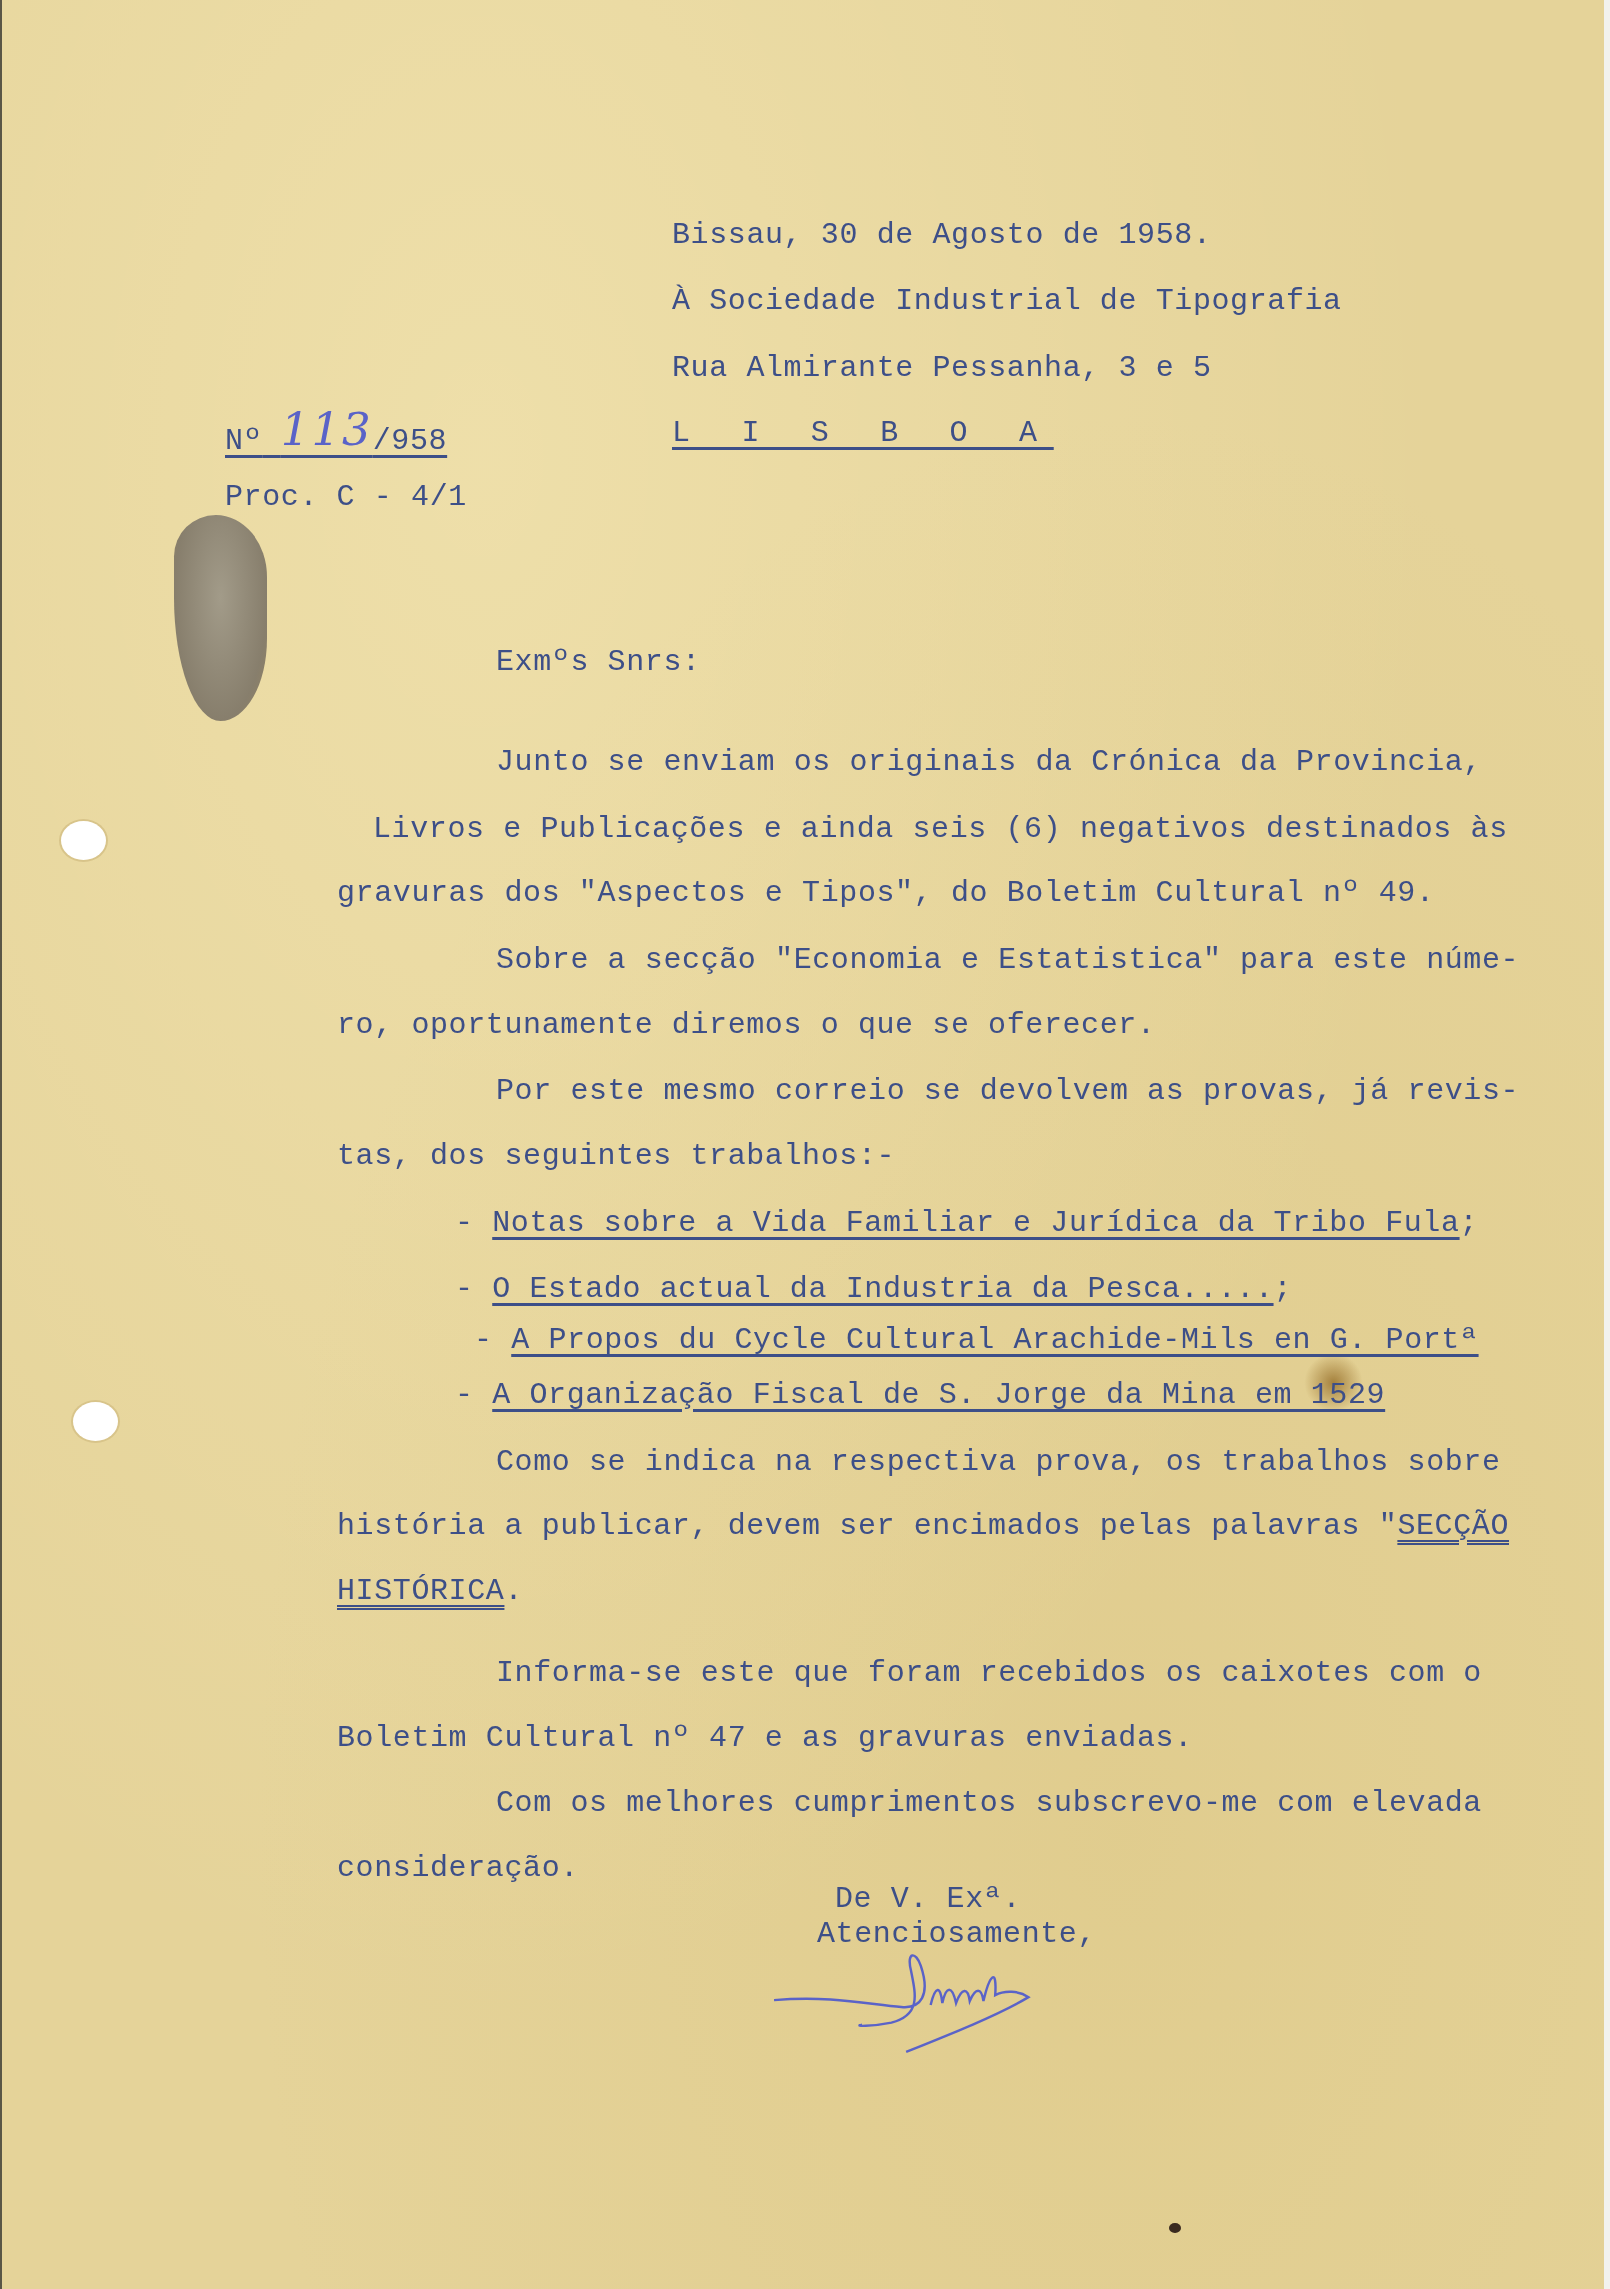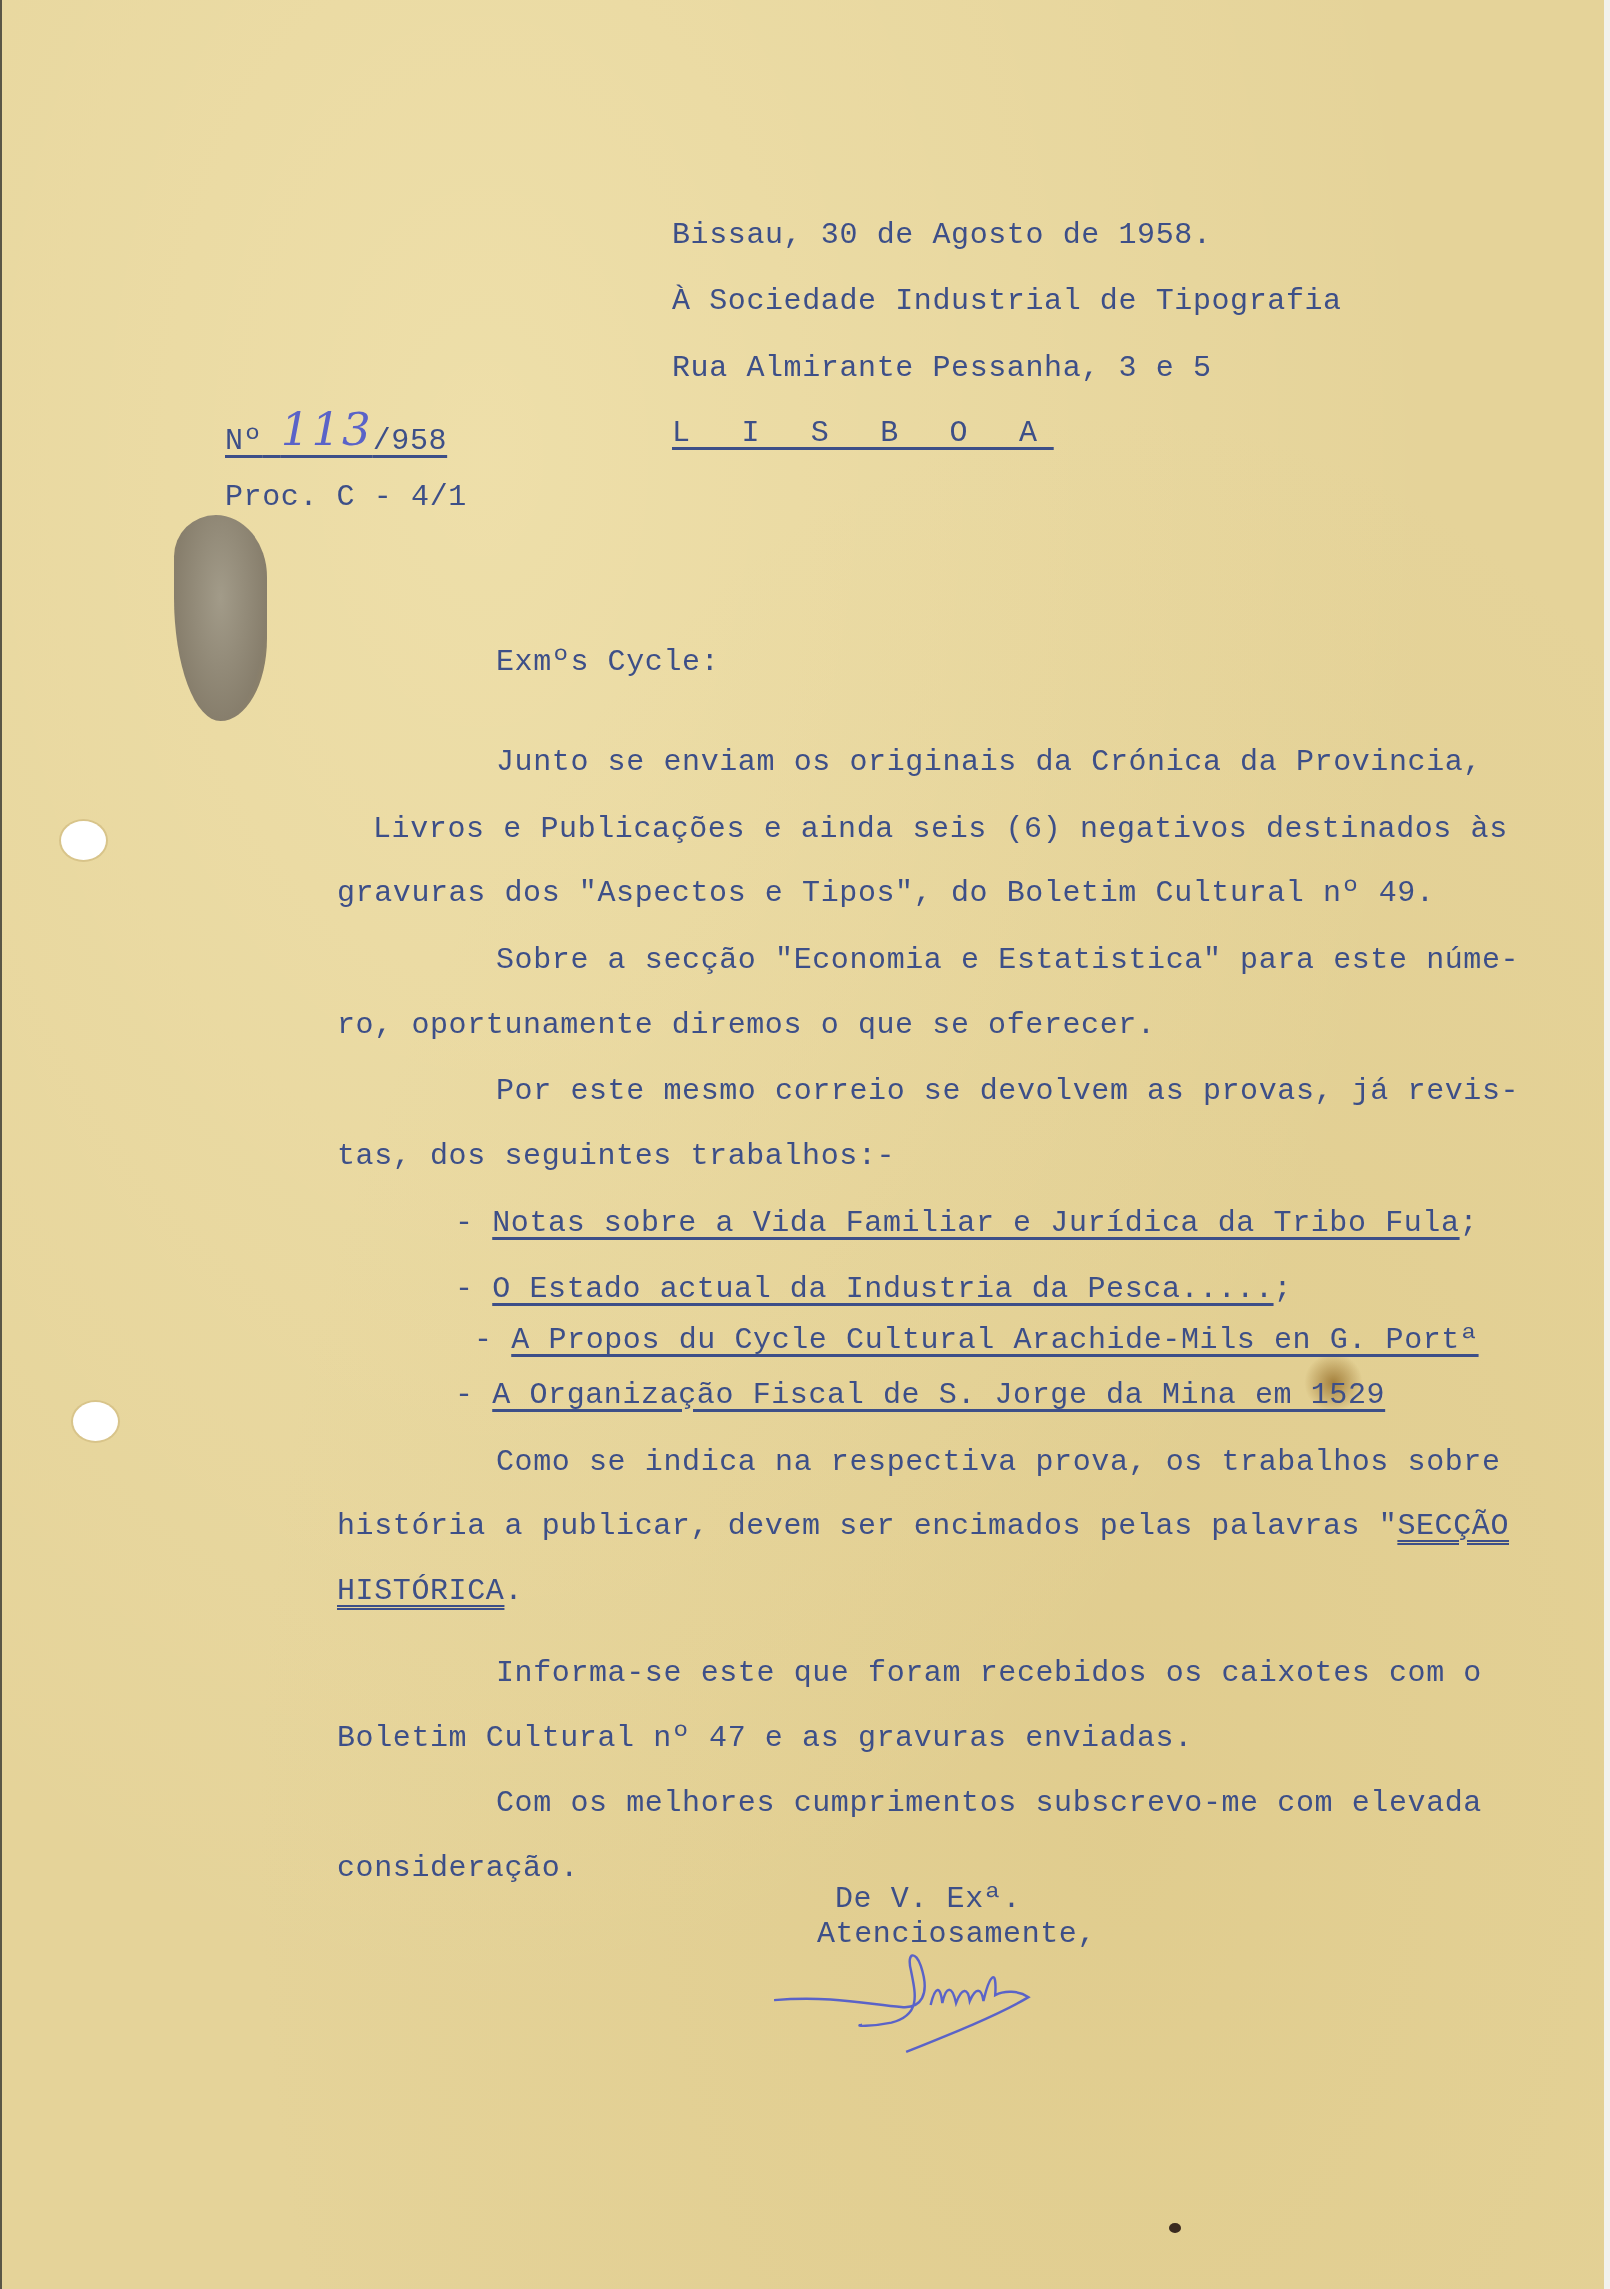--- a/index.html
+++ b/index.html
@@ -58,21 +58,21 @@
 <div class="dot"></div>
 
 <div class="tw" style="left:672px; top:218px;">Bissau, 30 de Agosto de 1958.</div>
 <div class="tw" style="left:672px; top:284px;">À Sociedade Industrial de Tipografia</div>
 <div class="tw" style="left:672px; top:351px;">Rua Almirante Pessanha, 3 e 5</div>
 <div class="tw ul wide" style="left:672px; top:416px;">L I S B O A</div>
 
 <div class="tw ul" style="left:225px; top:416px;"><span>Nº</span> <span class="hand" style="position:relative; font-size:45px; top:-3.9px;">113</span><span>/958</span></div>
 <div class="tw" style="left:225px; top:480px;">Proc. C - 4/1</div>
 
-<div class="tw" style="left:496px; top:645px;">Exmºs Cycle:</div>
+<div class="tw" style="left:496px; top:645px;">Exmºs Snrs:</div>
 
 <div class="tw" style="left:496px; top:745px;">Junto se enviam os originais da Crónica da Provincia,</div>
 <div class="tw" style="left:337px; top:812px;margin-left:36px;">Livros e Publicações e ainda seis (6) negativos destinados às</div>
 <div class="tw" style="left:337px; top:876px;">gravuras dos "Aspectos e Tipos", do Boletim Cultural nº 49.</div>
 <div class="tw" style="left:496px; top:943px;">Sobre a secção "Economia e Estatistica" para este núme-</div>
 <div class="tw" style="left:337px; top:1008px;">ro, oportunamente diremos o que se oferecer.</div>
 <div class="tw" style="left:496px; top:1074px;">Por este mesmo correio se devolvem as provas, já revis-</div>
 <div class="tw" style="left:337px; top:1139px;">tas, dos seguintes trabalhos:-</div>
 
 <div class="tw" style="left:455px; top:1206px;"><span>-</span> <span class="ul">Notas sobre a Vida Familiar e Jurídica da Tribo Fula</span><span>;</span></div>

